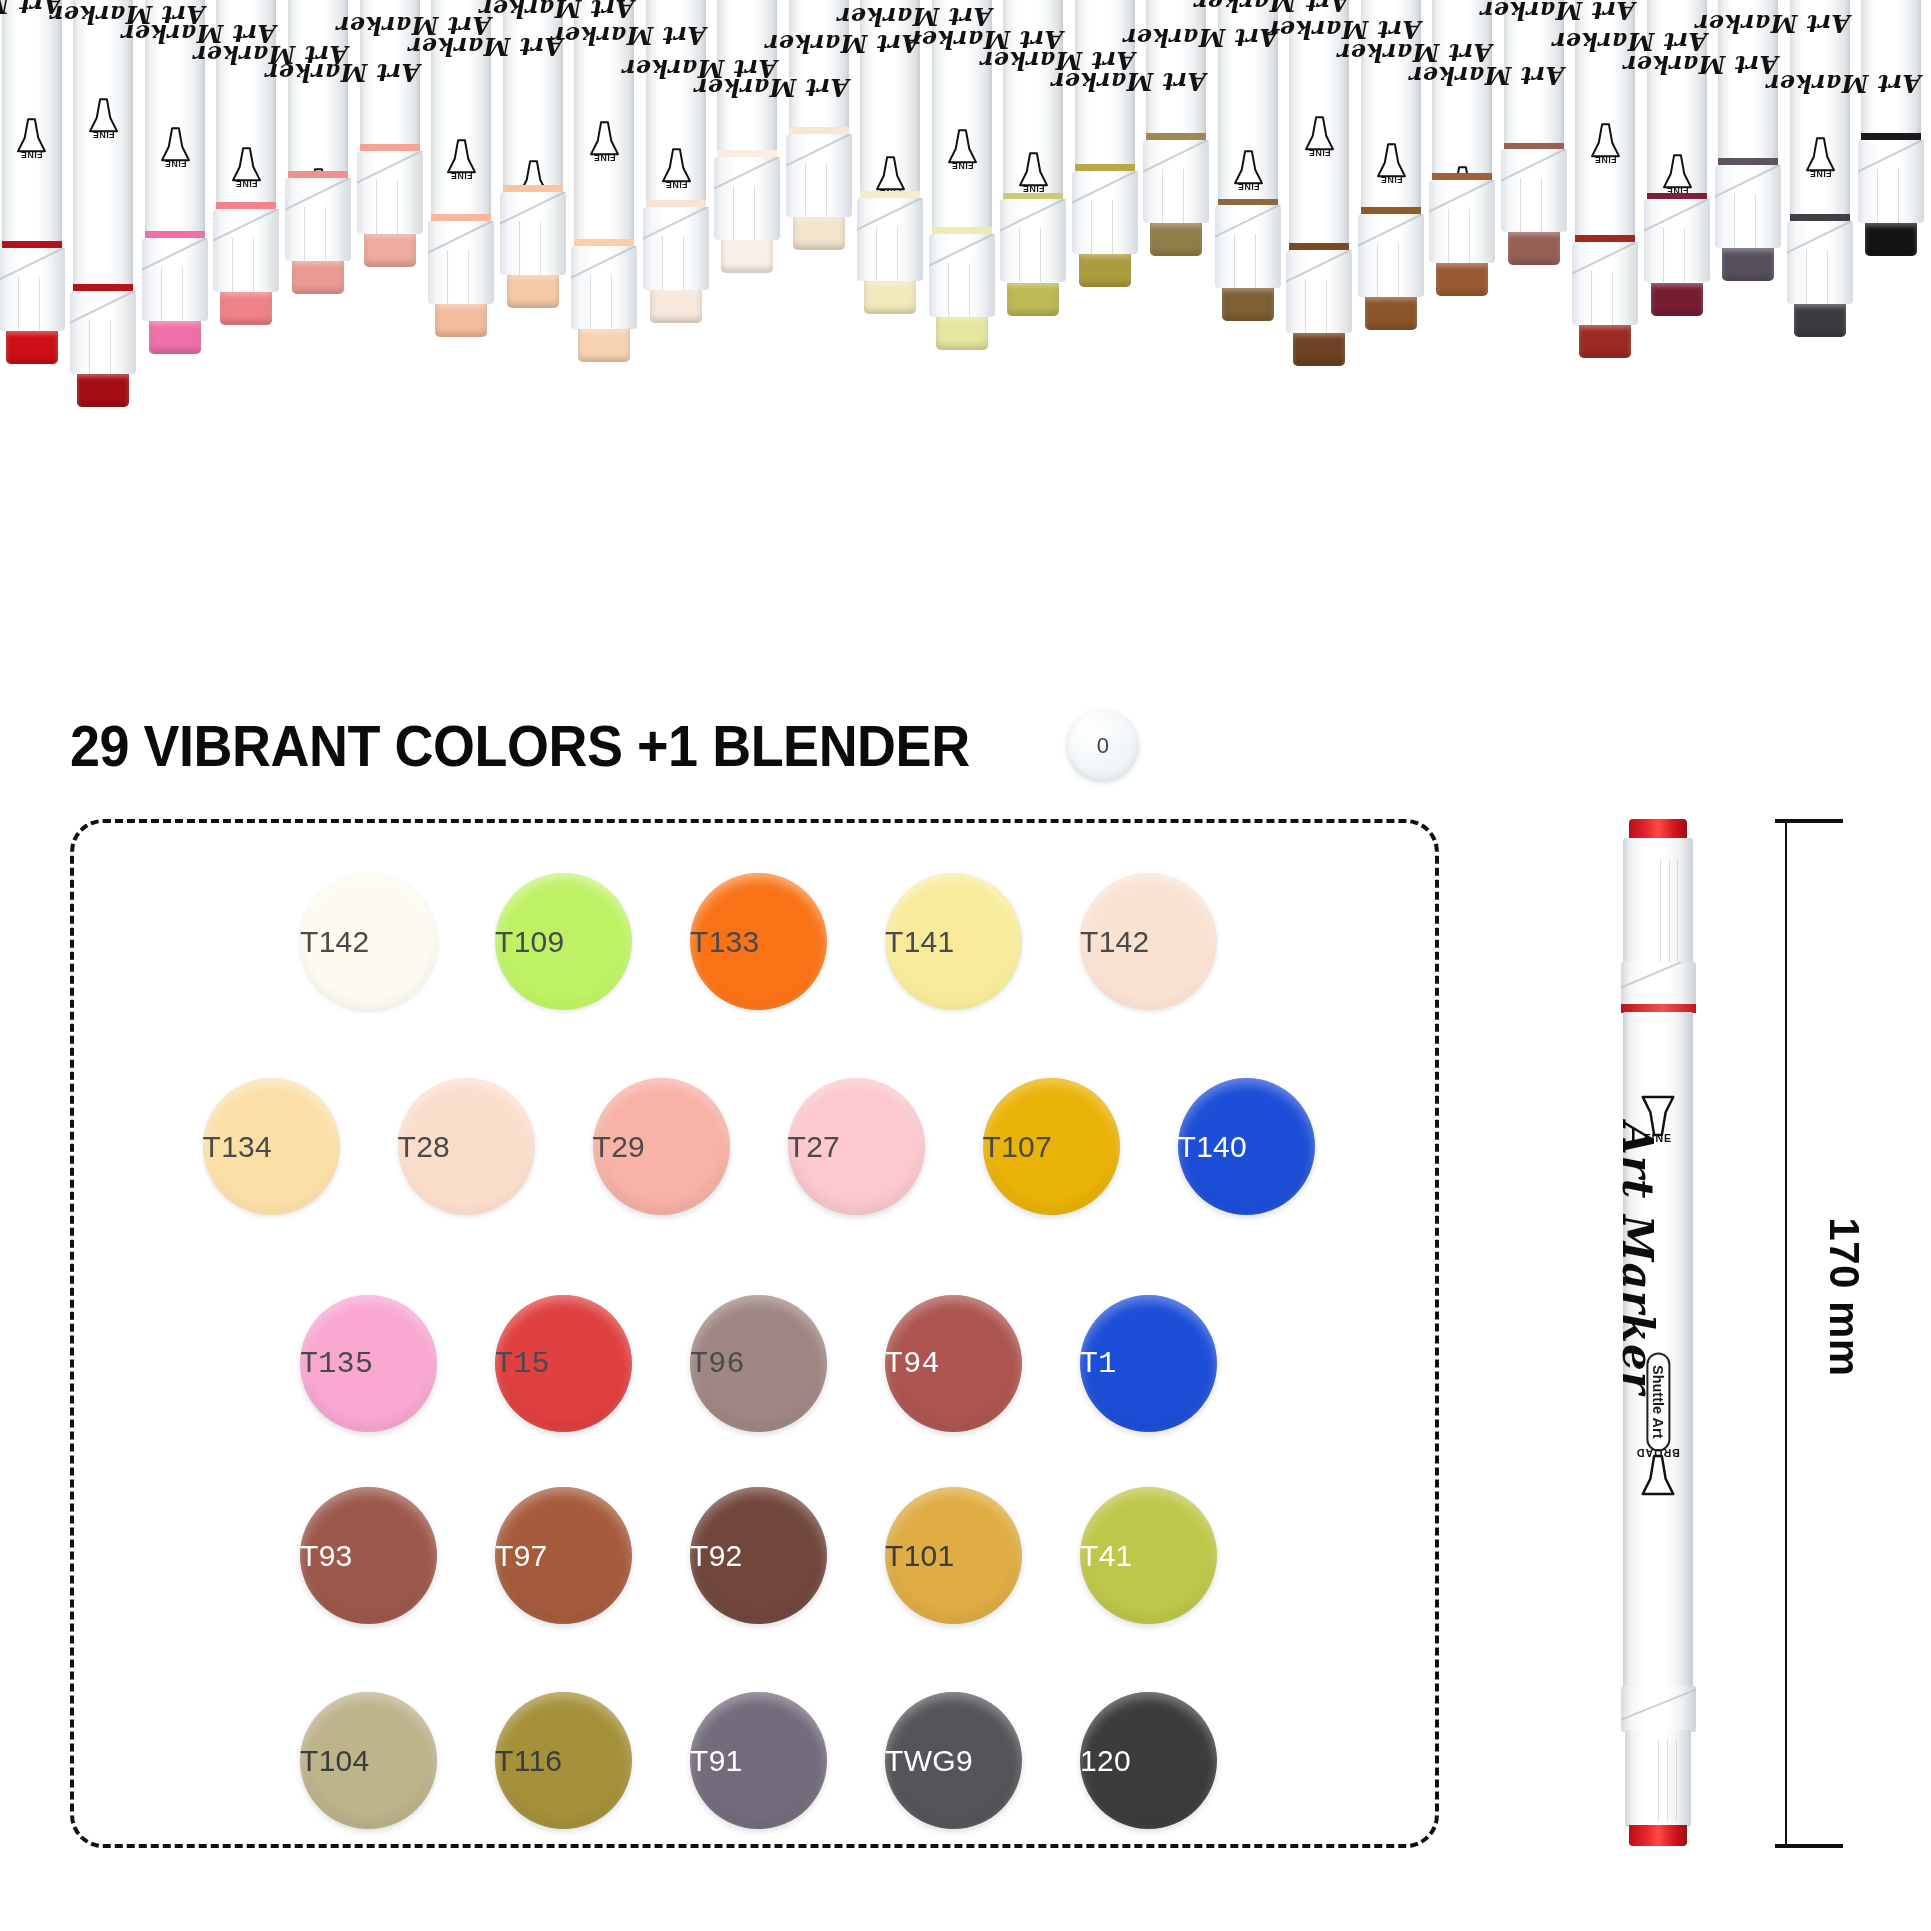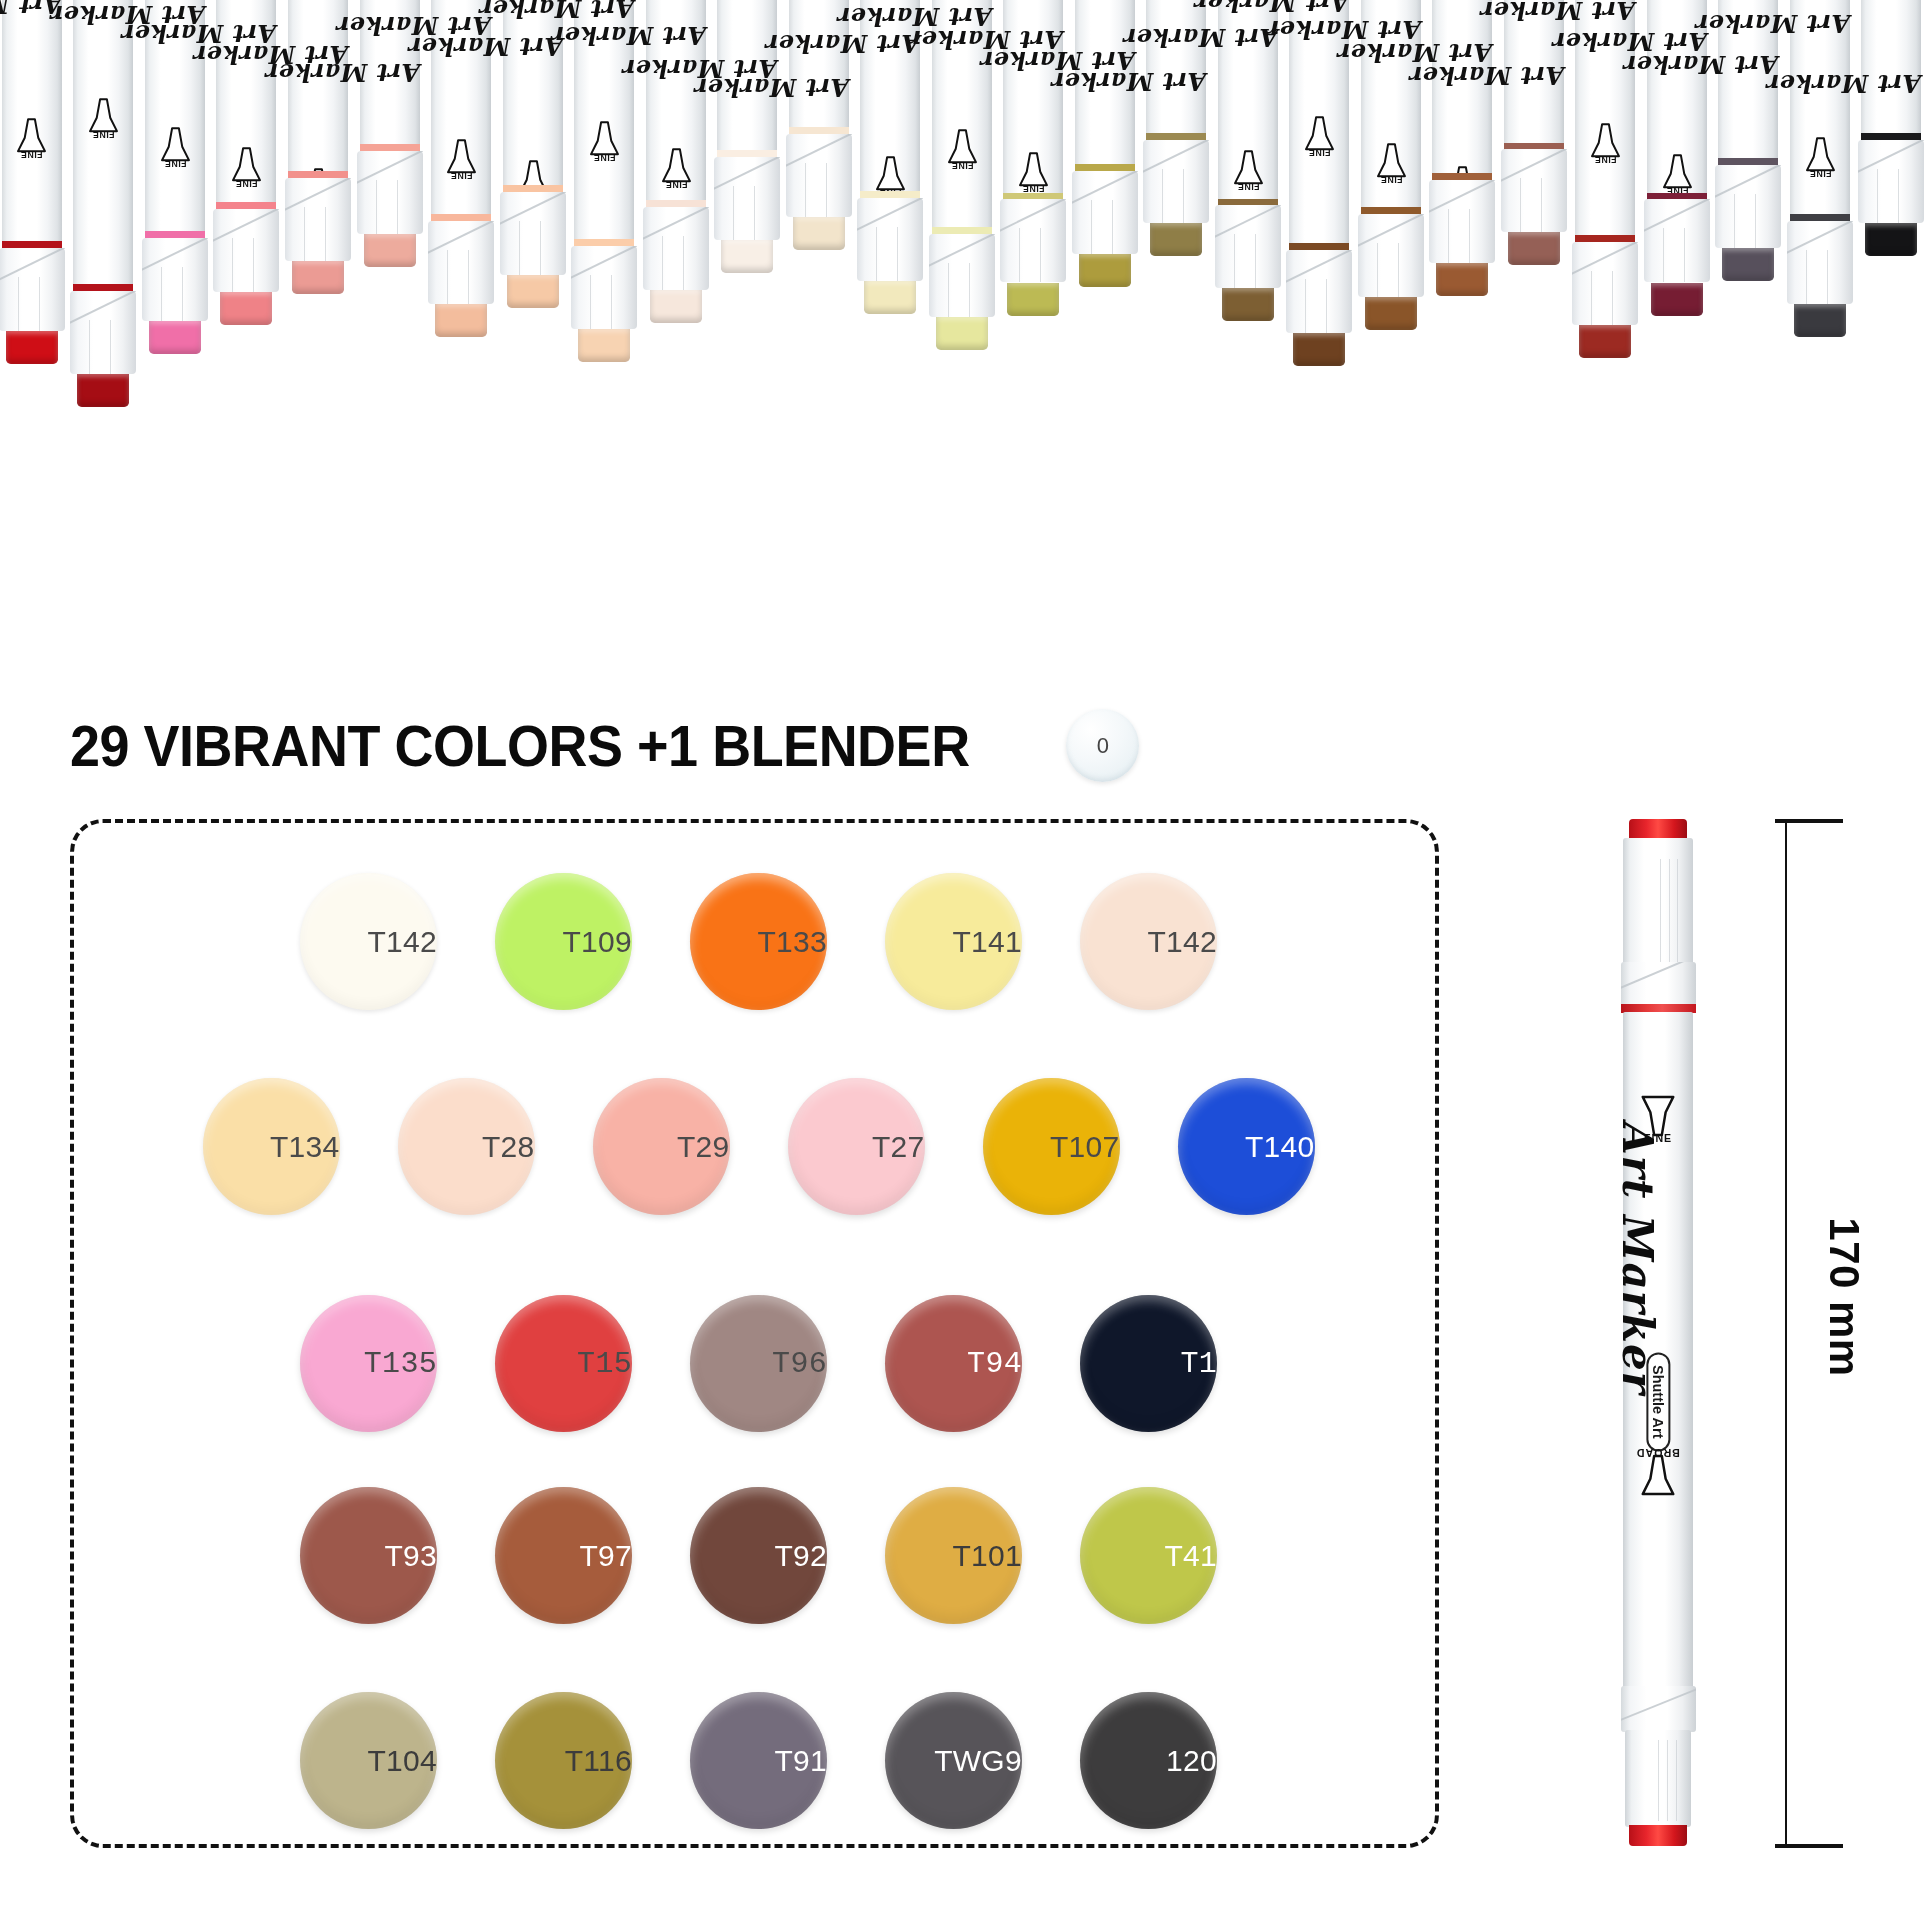--- a/index.html
+++ b/index.html
@@ -99,21 +99,21 @@
     box-sizing:border-box;
   }
   .swatch-row{
     position:absolute;left:0;width:1369px;height:auto;
     display:flex;justify-content:center;gap:58px;
   }
   #row-0{top:50px;} #row-1{top:255px;} #row-2{top:472px;font-family:Liberation Mono, monospace;}
   #row-3{top:664px;} #row-4{top:869px;}
   .swatch{
     width:137px;height:137px;border-radius:50%;
-    display:flex;align-items:center;justify-content:flex-end;
+    display:flex;align-items:center;justify-content:flex-start;
     font-size:30px;letter-spacing:0.3px;
     box-shadow:0 2.9px 6.8px rgba(0,0,0,.13), inset 0 -6.8px 12.6px rgba(0,0,0,.07),
                inset 0 5.8px 10.6px rgba(255,255,255,.35);
   }
   .swatch.pale{box-shadow:0 1.9px 5.8px rgba(0,0,0,.10), inset 0 -5.8px 11.6px rgba(0,0,0,.035),
                inset 0 5.8px 10.6px rgba(255,255,255,.45);}
 
   
   #marker-diagram{
     position:absolute;left:1608px;top:819px;width:101px;height:1029px;
@@ -597,21 +597,21 @@
       </div>
       <div class="swatch" style="background: rgb(224, 64, 64); color: rgb(74, 74, 74);">
         <span>T15</span>
       </div>
       <div class="swatch" style="background: rgb(160, 135, 131); color: rgb(74, 74, 74);">
         <span>T96</span>
       </div>
       <div class="swatch" style="background: rgb(173, 85, 80); color: rgb(255, 255, 255);">
         <span>T94</span>
       </div>
-      <div class="swatch" style="background: #0f172a; color: rgb(255, 255, 255);">
+      <div class="swatch" style="background: #1d4ed8; color: rgb(255, 255, 255);">
         <span>T1</span>
       </div>
     </div>
   <div class="swatch-row" id="row-3">
       <div class="swatch" style="background: rgb(157, 88, 75); color: rgb(255, 255, 255);">
         <span>T93</span>
       </div>
       <div class="swatch" style="background: rgb(166, 92, 60); color: rgb(255, 255, 255);">
         <span>T97</span>
       </div>

